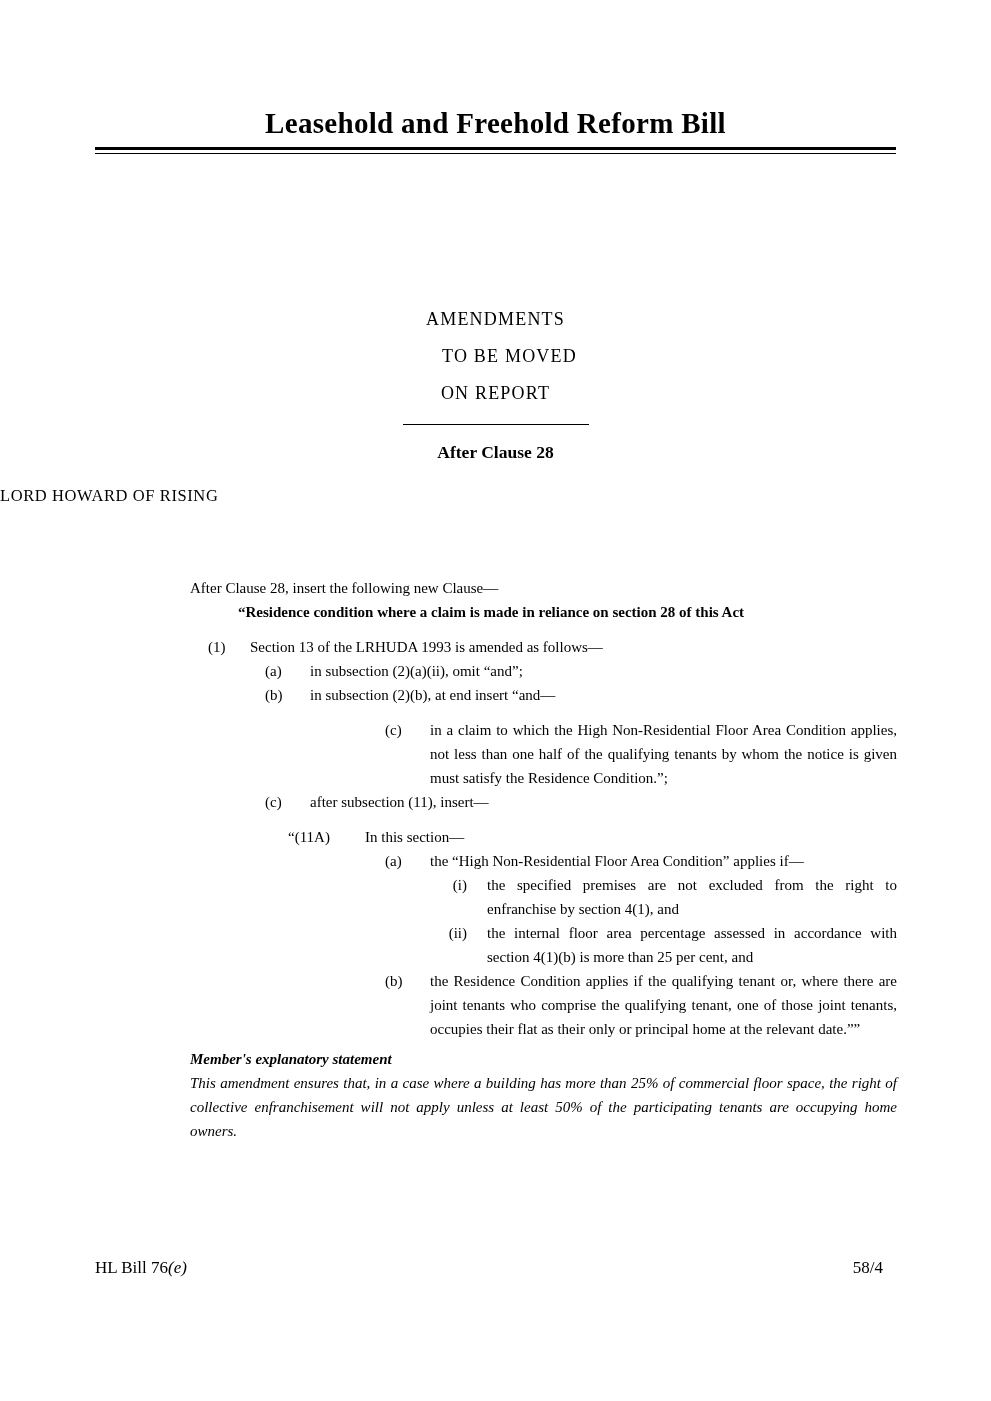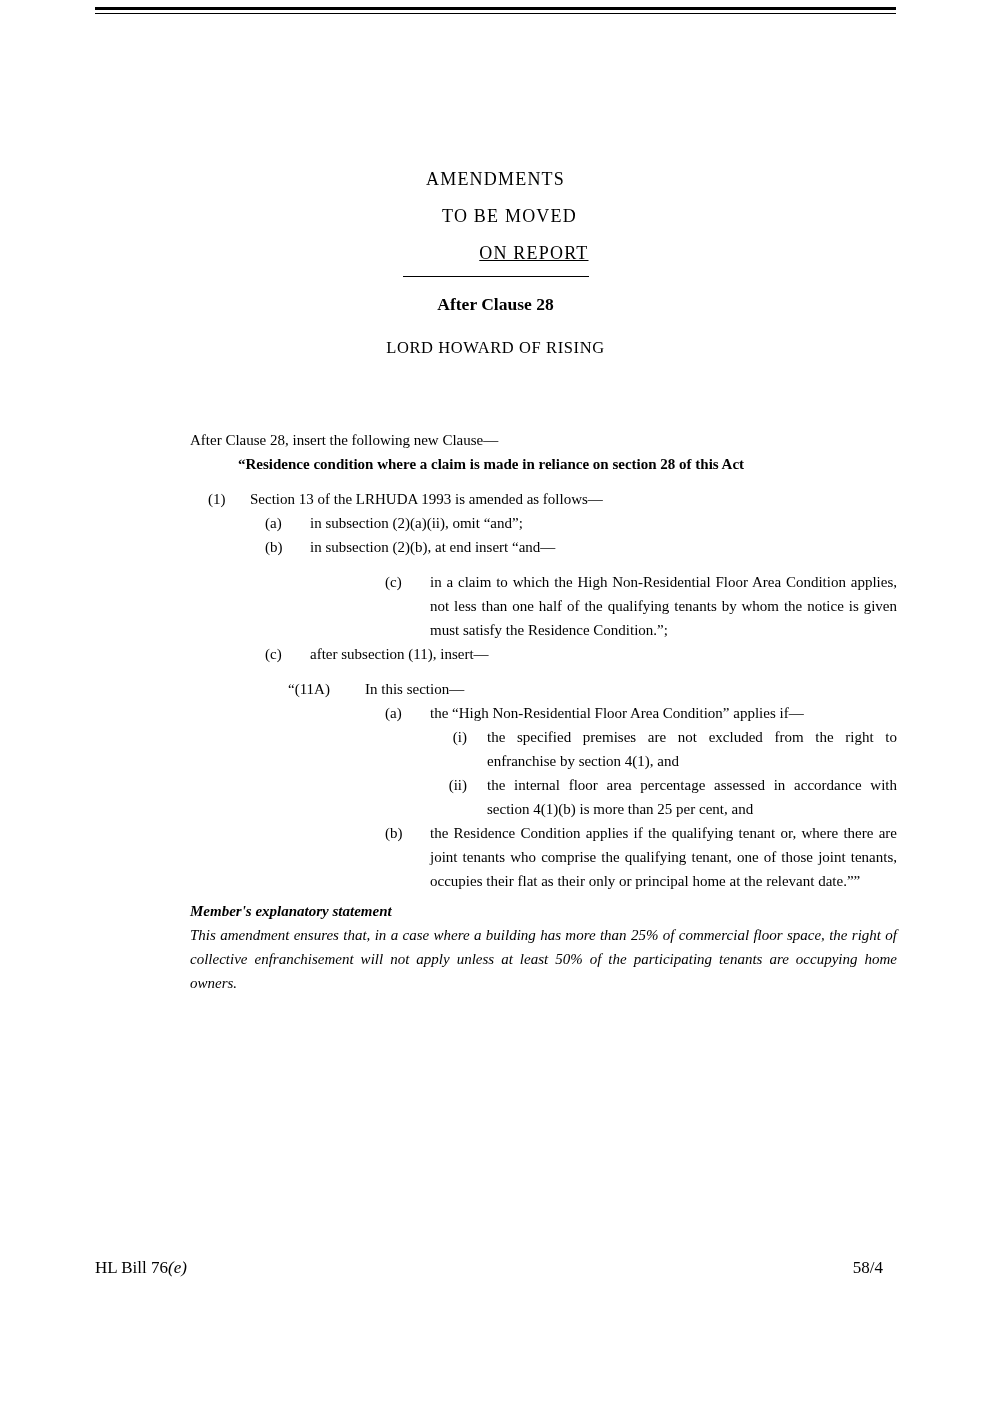--- a/index.html
+++ b/index.html
@@ -33,38 +33,37 @@
     font-size: 18px;
     line-height: 22px;
     letter-spacing: 1.2px;
   }
   .amendments { margin-top: 154px; }
   .to-be-moved { margin-top: 15px; padding-left: 28px; }
   .on-report-wrap { margin-top: 15px; }
   .on-report {
     width: 186px;
     margin: 0 auto;
-    text-align: right;
+    text-align: center;
     font-size: 18px;
     line-height: 22px;
     letter-spacing: 1.2px;
-    padding-bottom: 12px;
+    padding-bottom: 20px;
     border-bottom: 1.5px solid #000;
-    text-decoration: underline;
   }
   .after-clause {
     margin-top: 16px;
     text-align: center;
     font-size: 17.5px;
     line-height: 22px;
     font-weight: bold;
   }
   .member-name {
     margin-top: 22px;
-    text-align: center;
+    text-align: left;
     font-size: 16.5px;
     line-height: 22px;
     letter-spacing: 0.6px;
   }
   .body-block {
     margin: 69px 94px 0 190px;
     width: 707px;
     font-size: 15px;
     line-height: 24px;
   }
@@ -102,20 +101,21 @@
     font-size: 17px;
     line-height: 24px;
   }
   .ital { font-style: italic; }
 </style>
 </head>
 <body>
 
 <div class="page">
 
+  <h1 class="doc-title">Leasehold and Freehold Reform Bill</h1>
   <div class="double-rule"></div>
 
   <div class="caps-line amendments">AMENDMENTS</div>
   <div class="caps-line to-be-moved">TO BE MOVED</div>
   <div class="on-report-wrap">
     <div class="on-report">ON REPORT</div>
   </div>
   <div class="after-clause">After Clause 28</div>
   <div class="member-name">LORD HOWARD OF RISING</div>
 

